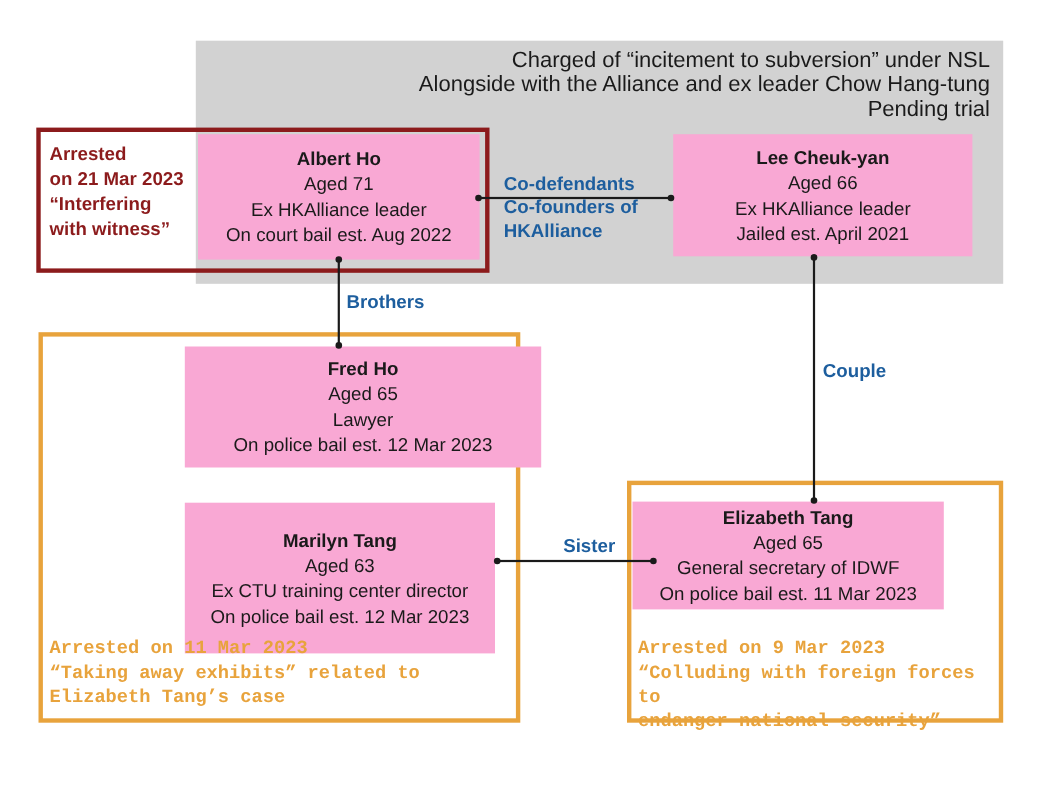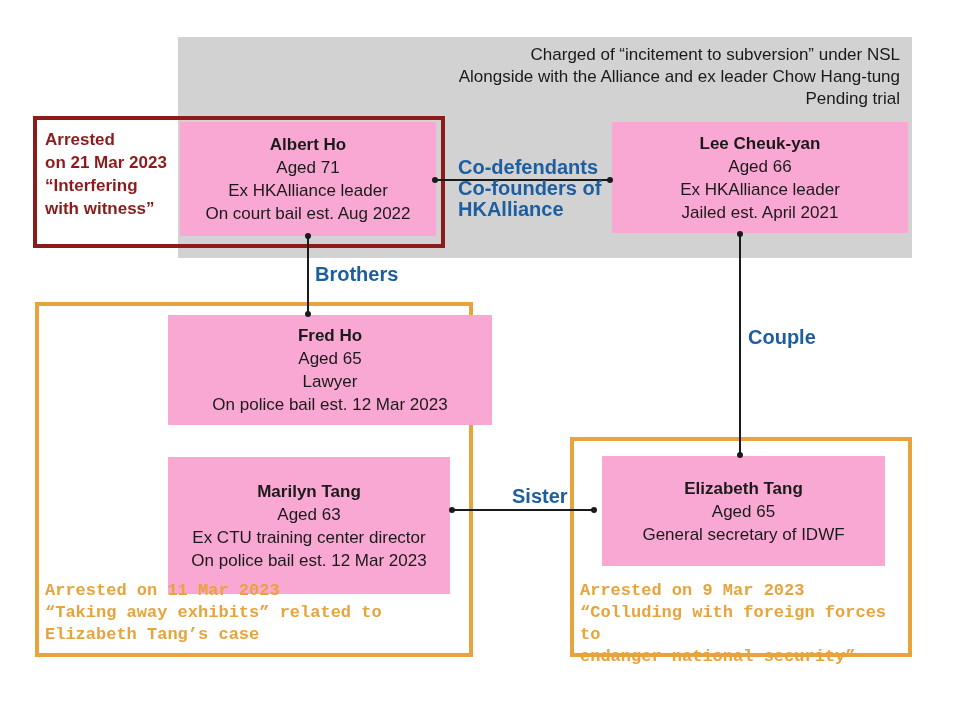--- a/index.html
+++ b/index.html
@@ -13,21 +13,21 @@
   .abs { position: absolute; }
 
   
   .gray-panel {
     left: 178px; top: 37px; width: 734px; height: 221px;
     background: #D2D2D2;
   }
   .charge-note {
     left: 200px; top: 44px; width: 700px;
     text-align: right;
-    font-size: 17px; line-height: 22px; color: #1a1a1a;
+    font-size: 20px; line-height: 22px; color: #1a1a1a;
   }
   .charge-note span { display: block; }
 
   
   .frame { box-sizing: border-box; background: transparent; }
   .red-frame {
     left: 33px; top: 116px; width: 412px; height: 132px;
     border: 4px solid #8C1B1C;
   }
   .orange-frame-left {
@@ -57,36 +57,36 @@
   
   .person {
     background: #f9a8d4;
     display: flex; flex-direction: column;
     align-items: center; justify-content: center;
     text-align: center;
     font-size: 17px; line-height: 23px; color: #1a1a1a;
   }
   .person .pname { font-weight: bold; }
   .person-albert    { left: 180px; top: 122px; width: 256px; height: 114px; }
-  .person-lee       { left: 612px; top: 122px; width: 296px; height: 111px; }
+  .person-lee       { left: 612px; top: 122px; width: 272px; height: 111px; }
   .person-fred      { left: 168px; top: 315px; width: 324px; height: 110px; }
   .person-marilyn   { left: 168px; top: 457px; width: 282px; height: 137px; }
-  .person-elizabeth { left: 602px; top: 456px; width: 283px; height: 110px; }
+  .person-elizabeth { left: 575px; top: 456px; width: 283px; height: 98px; }
 
   
   .cline { background: #1a1a1a; }
   .dot {
     width: 6px; height: 6px; border-radius: 50%;
     background: #1a1a1a;
   }
 
   
   .rel-label {
     color: #1D5E9E; font-weight: bold;
-    font-size: 20px; line-height: 21px;
+    font-size: 17px; line-height: 21px;
   }
   .rel-label span { display: block; }
   .lbl-codefendants { left: 458px; top: 157px; }
   .lbl-brothers     { left: 315px; top: 264px; }
   .lbl-couple       { left: 748px; top: 327px; }
   .lbl-sister       { left: 512px; top: 486px; }
 </style>
 </head>
 <body>
 
@@ -135,20 +135,21 @@
     <span class="pname">Marilyn Tang</span>
     <span>Aged 63</span>
     <span>Ex CTU training center director</span>
     <span>On police bail est. 12 Mar 2023</span>
   </div>
 
   <div class="abs person person-elizabeth">
     <span class="pname">Elizabeth Tang</span>
     <span>Aged 65</span>
     <span>General secretary of IDWF</span>
+    <span>On police bail est. 11 Mar 2023</span>
   </div>
 
   <div>
     <div class="abs cline" style="left:435px; top:179px; width:176px; height:2px;"></div>
     <div class="abs dot" style="left:432px; top:177px;"></div>
     <div class="abs dot" style="left:607px; top:177px;"></div>
   </div>
 
   <div>
     <div class="abs cline" style="left:307px; top:236px; width:2px; height:78px;"></div>

